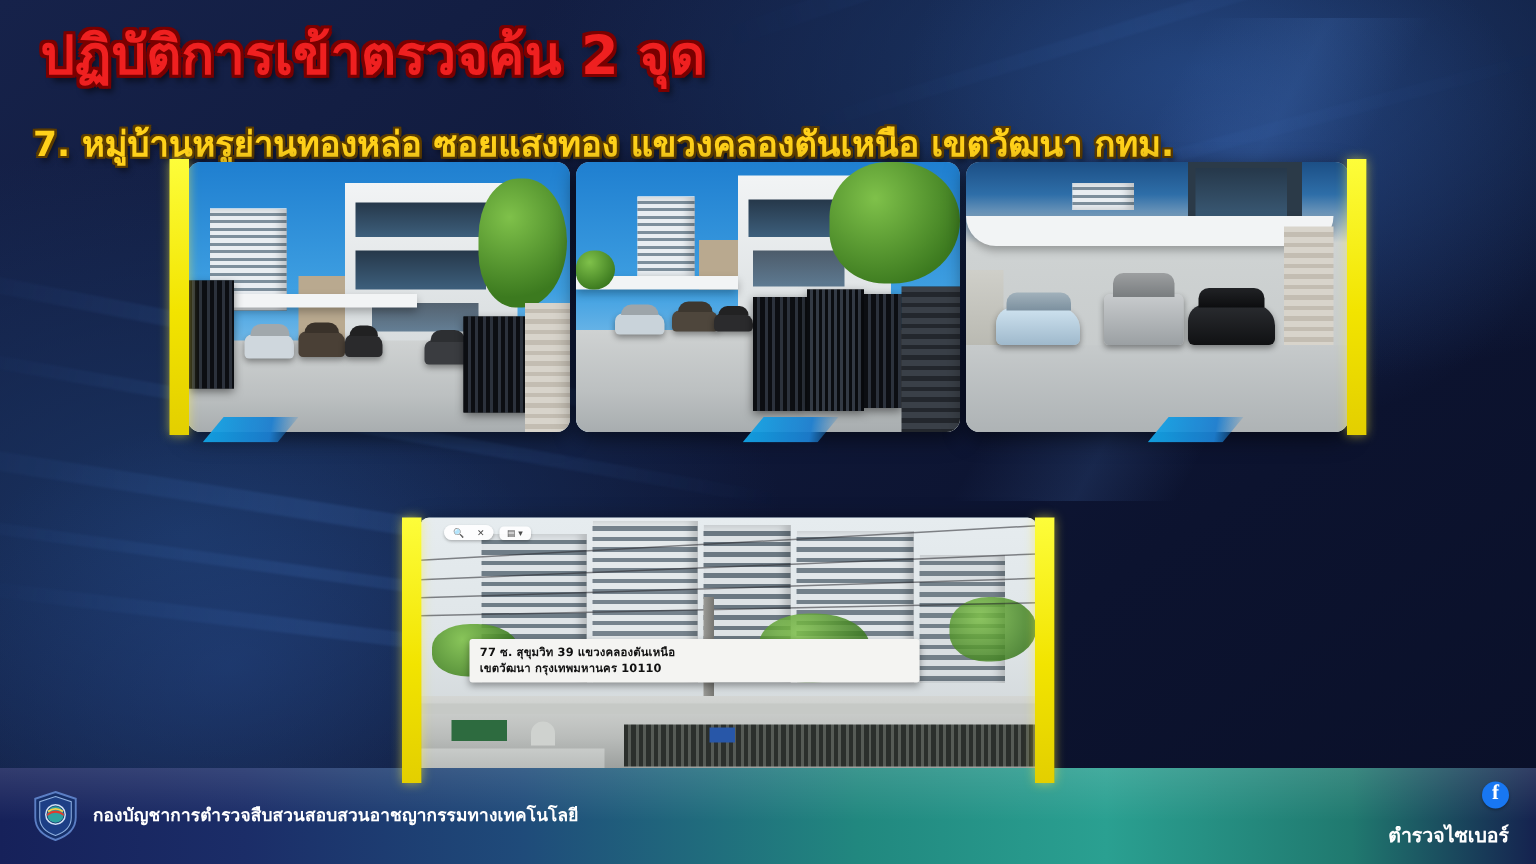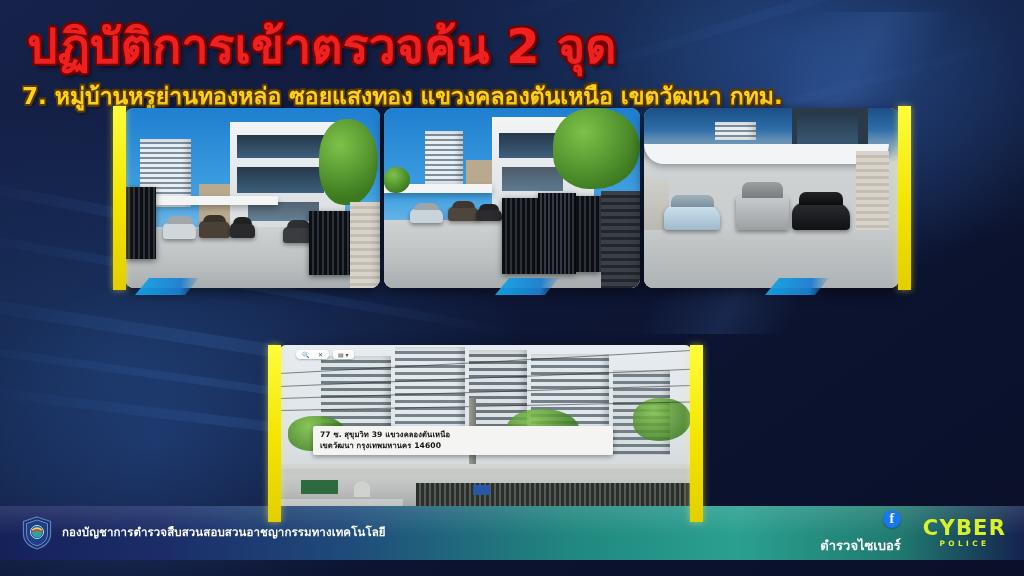--- a/index.html
+++ b/index.html
@@ -38,21 +38,21 @@
     transform:rotate(-14deg);
   }
   .fan {
     position:absolute; left:52%; top:2%; width:50%; height:56%;
     background:linear-gradient(118deg,rgba(86,140,220,0) 40%,rgba(86,140,220,.16) 52%,rgba(86,140,220,0) 62%);
   }
 
   
   .title {
     position:absolute; left:27px; top:8px;
-    font-size:48px; font-weight:bold; letter-spacing:.2px;
+    font-size:36px; font-weight:bold; letter-spacing:.2px;
     color:#ef2020; white-space:nowrap;
     text-shadow:
        2px 0 0 #7a0000, -2px 0 0 #7a0000, 0 2px 0 #7a0000, 0 -2px 0 #7a0000,
        2px 2px 0 #7a0000, -2px 2px 0 #7a0000, 2px -2px 0 #7a0000, -2px -2px 0 #7a0000,
        3px 4px 5px rgba(0,0,0,.65);
   }
 
   
   .heading {
     position:absolute;
@@ -146,21 +146,21 @@
   
   .cyanflash {
     position:absolute; width:64px; height:17px;
     background:linear-gradient(100deg,#13a8e8,#1d7fd0 70%,rgba(29,127,208,0));
     clip-path:polygon(0 100%,22% 0,100% 0,78% 100%);
     filter:blur(.4px); opacity:.95;
   }
 
   
   .footer {
-    position:absolute; left:0; right:0; bottom:16px; height:54px;
+    position:absolute; left:0; right:0; bottom:0; height:64px;
     background:linear-gradient(90deg,#16215a 0%,#1b2d68 16%,#1f4b7a 34%,#21887f 56%,#2aa091 72%,#20796f 88%,#15224f 100%);
     overflow:hidden;
   }
   .footer-sheen {
     position:absolute; inset:0;
     background:linear-gradient(180deg,rgba(255,255,255,.12) 0%,rgba(255,255,255,0) 55%);
   }
   .footer-left { position:absolute; left:22px; top:50%; transform:translateY(-50%); display:flex; align-items:center; gap:10px; }
   .badge { width:30px; height:34px; position:relative; flex:none; }
   .badge svg { display:block; }
@@ -303,21 +303,21 @@
         <div style="position:absolute;left:46%;top:30%;width:1.7%;height:70%;background:linear-gradient(90deg,#9a9a96,#767672);"></div>
 
         <div style="position:absolute;left:0;bottom:0;width:100%;height:33%;background:linear-gradient(180deg,#d4d6d4 0%,#b9bcba 48%,#8e9290 100%);"></div>
         <div style="position:absolute;left:0;bottom:26%;width:100%;height:4%;background:#c6c9c6;"></div>
         <div style="position:absolute;left:33%;bottom:6%;width:67%;height:16%;background:repeating-linear-gradient(90deg,#2b2f2c 0 3px,#565b56 3px 5px);"></div>
         <div style="position:absolute;left:5%;bottom:16%;width:9%;height:8%;background:#2d6b3f;"></div>
         <div style="position:absolute;left:18%;bottom:14%;width:4%;height:9%;border-radius:50% 50% 0 0;background:#cfd2cf;"></div>
         <div style="position:absolute;left:47%;bottom:15%;width:4%;height:6%;background:#2857a8;"></div>
         <div style="position:absolute;left:0;bottom:0;width:30%;height:13%;background:linear-gradient(180deg,#c8cbc9,#aeb2b0);"></div>
 
-        <div class="addrplate"><span>77 ซ. สุขุมวิท 39 แขวงคลองตันเหนือ</span><br><span>เขตวัฒนา กรุงเทพมหานคร 14600</span></div>
+        <div class="addrplate"><span>77 ซ. สุขุมวิท 39 แขวงคลองตันเหนือ</span><br><span>เขตวัฒนา กรุงเทพมหานคร 10110</span></div>
 
         <div class="minitool">
           <div class="pill">
             <span>🔍</span>
             <span>✕</span>
           </div>
           <div class="pill2">
             <span>▤</span>
             <span>▾</span>
           </div>
@@ -343,20 +343,16 @@
       <div class="org">
         <div class="th">กองบัญชาการตำรวจสืบสวนสอบสวนอาชญากรรมทางเทคโนโลยี</div>
       </div>
     </div>
 
     <div class="footer-right">
       <div class="fb">
         <div class="fb-icon"></div>
         <div class="fb-text">ตำรวจไซเบอร์</div>
       </div>
-      <div class="cyberlogo">
-        <span class="c1">CYBER</span>
-        <span class="c2">POLICE</span>
-      </div>
     </div>
   </div>
 
 </div>
 
 </body></html>

